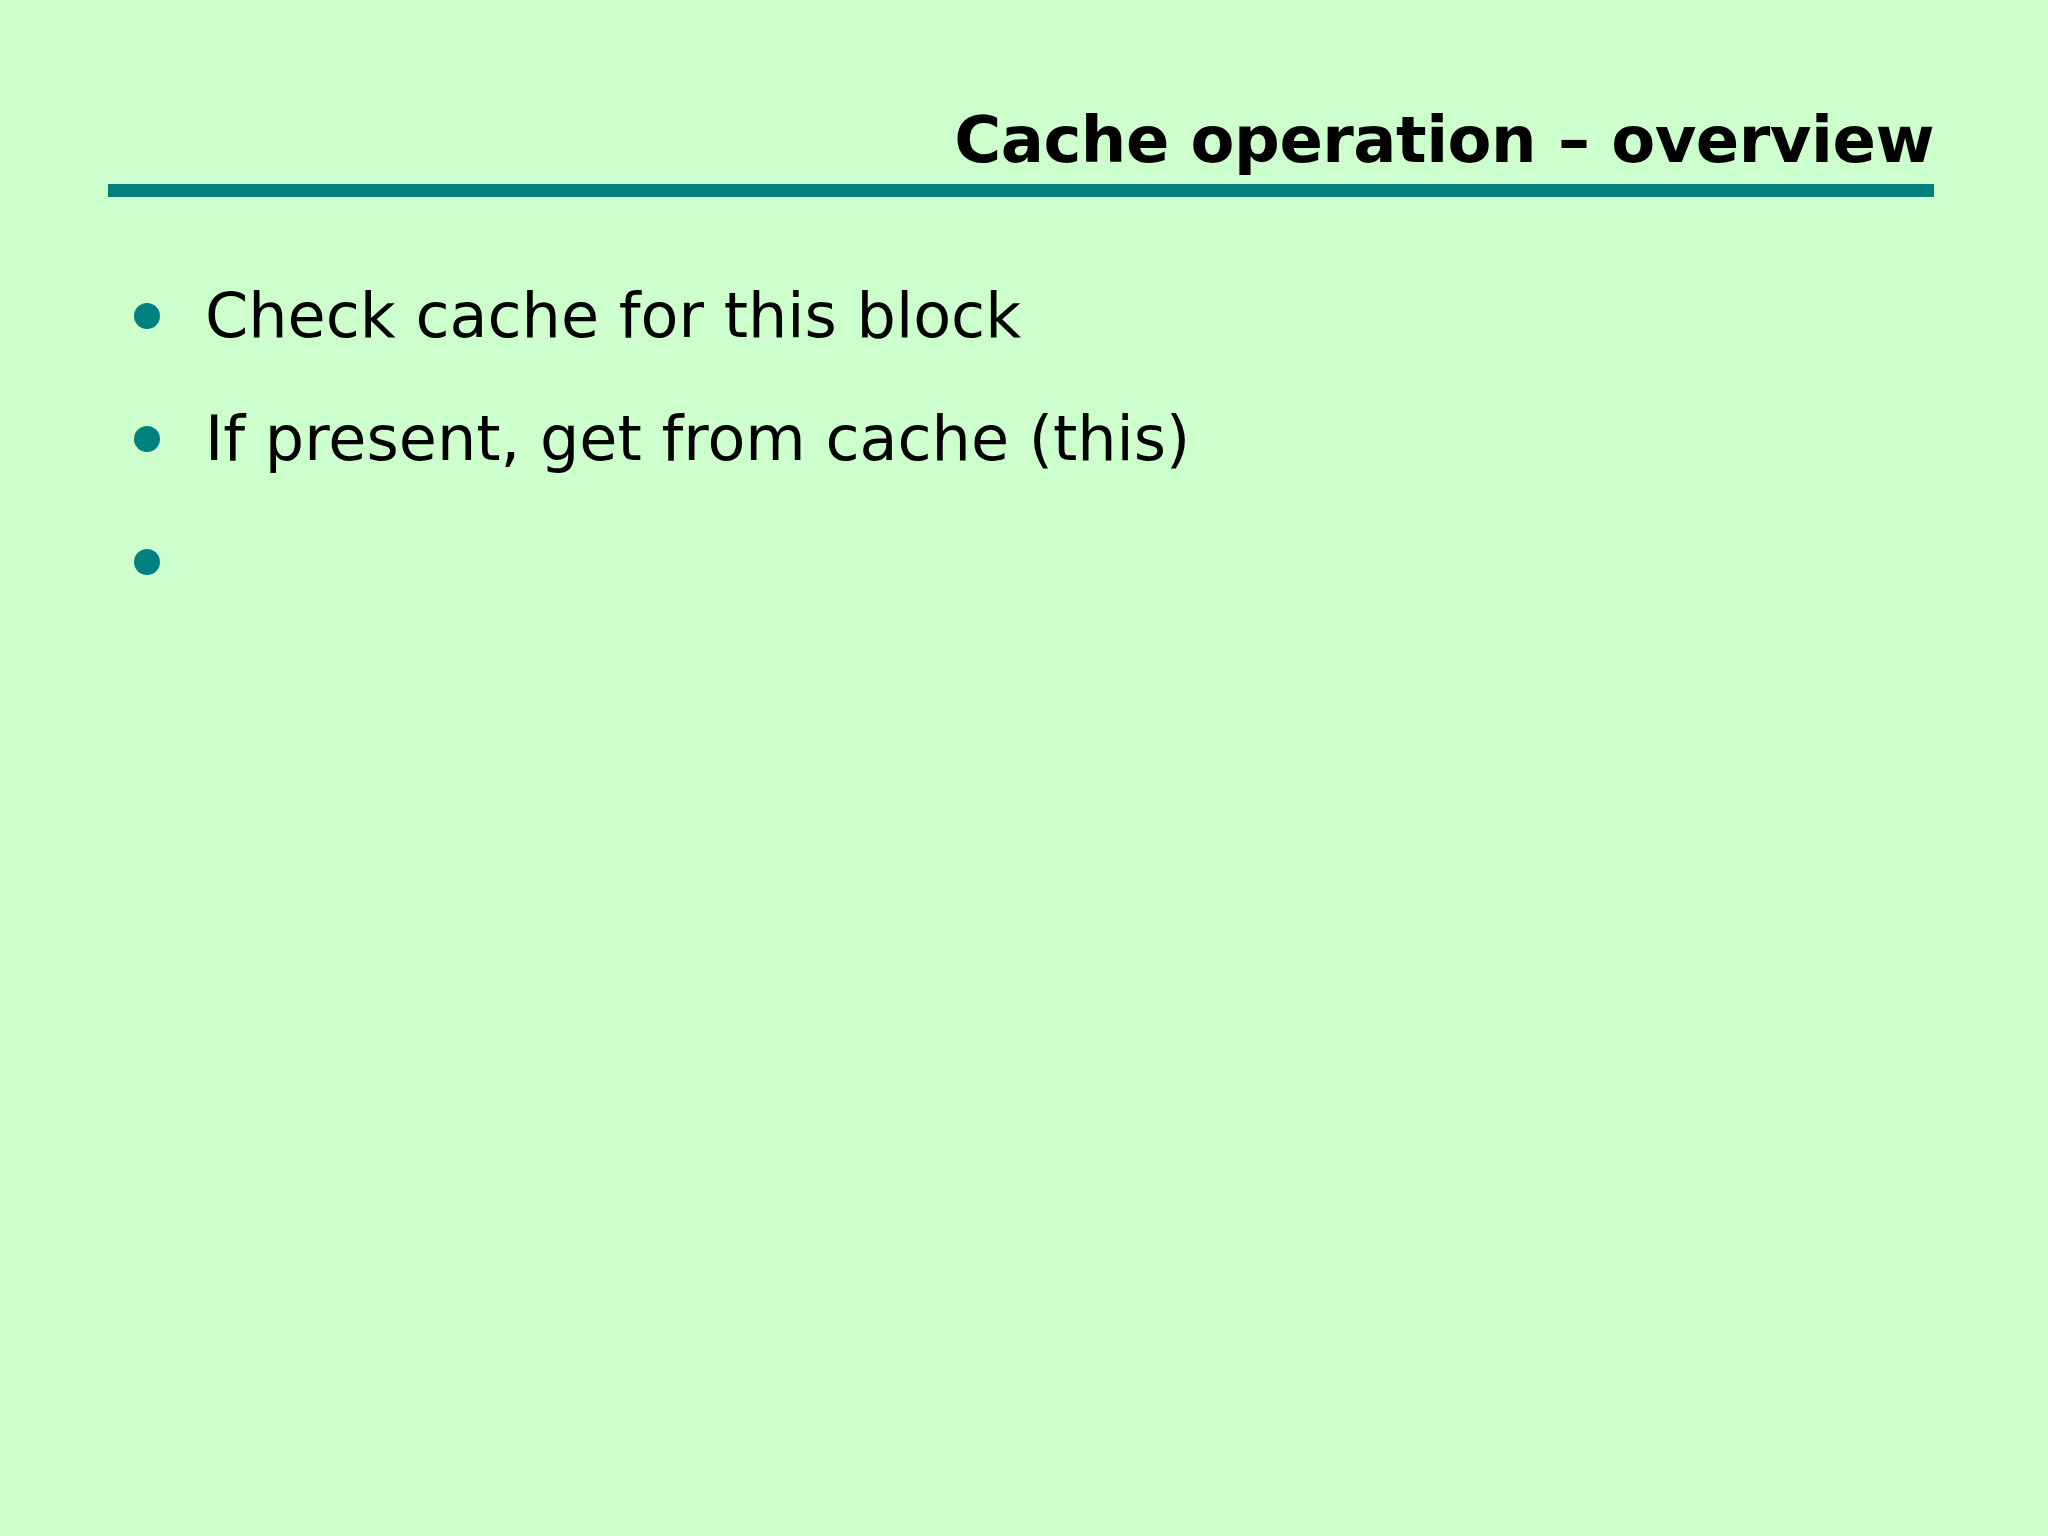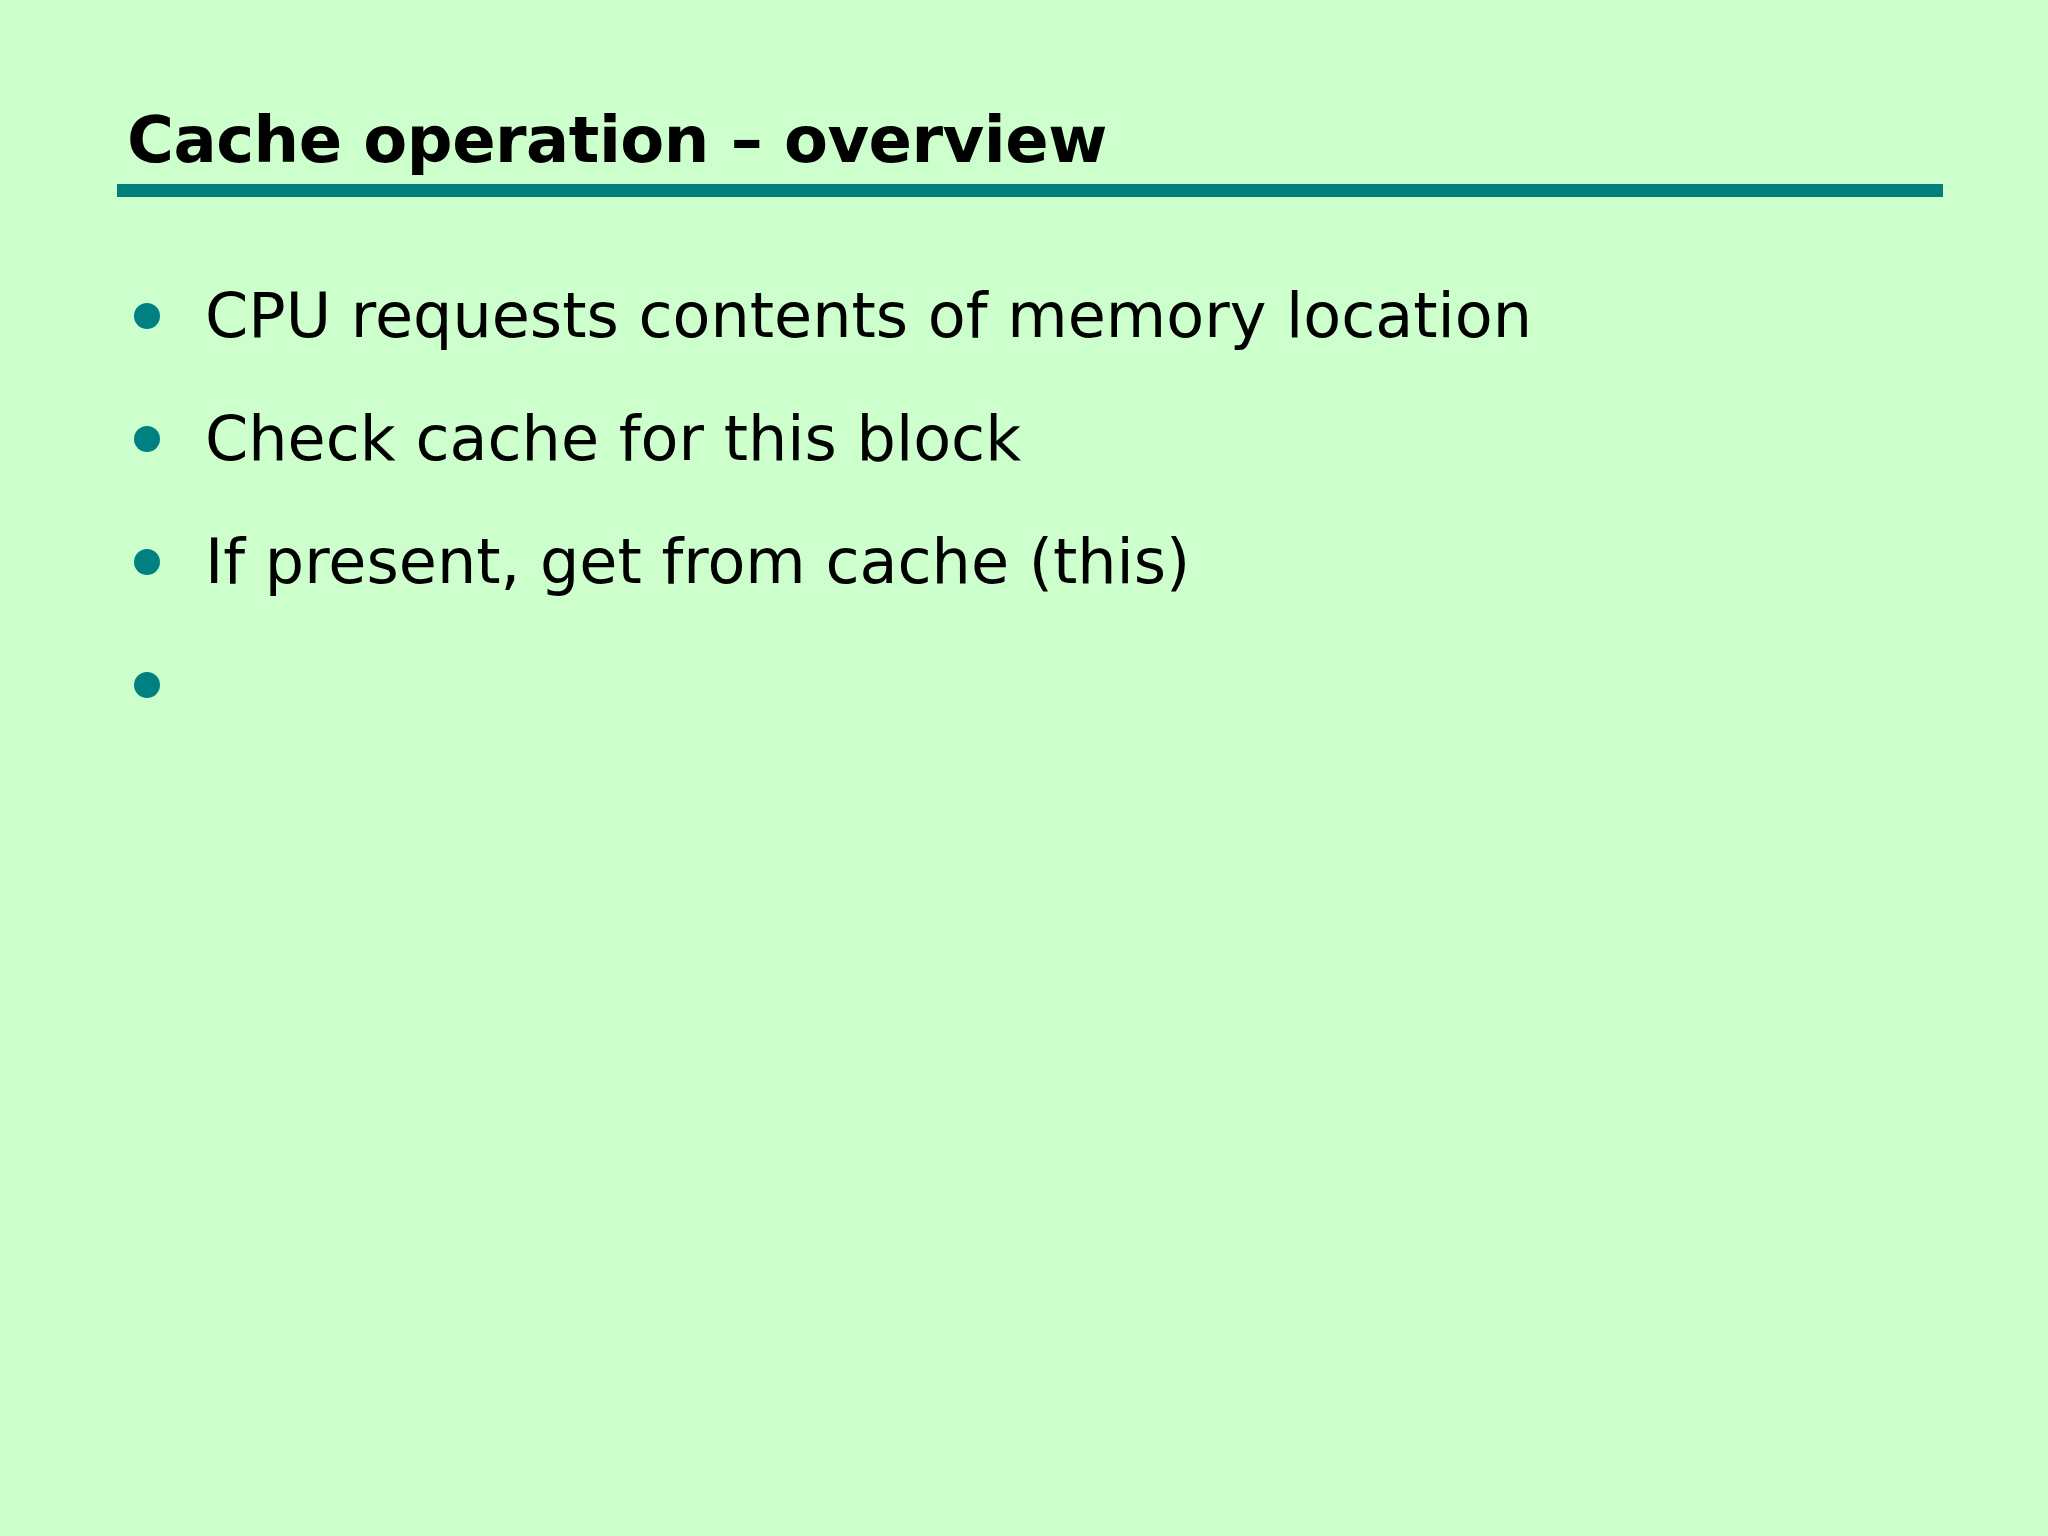--- a/index.html
+++ b/index.html
@@ -18,23 +18,24 @@
     position: relative;
     width: 2048px;
     height: 1536px;
     background: #ccffcc;
     box-sizing: border-box;
   }
 
   
   .title-block {
     position: absolute;
-    left: 117px;
+    left: 108px;
     top: 108px;
     width: 1826px;
+    text-align: right;
   }
 
   .slide-title {
     font-family: "DejaVu Sans", sans-serif;
     font-weight: bold;
     font-size: 64px;
     line-height: 1.0;
     color: #000000;
     letter-spacing: -0.5px;
     margin: 0;
@@ -96,24 +97,20 @@
 
 <div class="slide">
 
   <div class="title-block">
     <h1 class="slide-title">Cache operation – overview</h1>
     <div class="title-rule"></div>
   </div>
 
   <ul class="bullet-list">
 
-    <li class="bullet-item">
-      <span class="bullet-dot"></span>
-      <span class="bullet-text">CPU requests contents of memory location</span>
-    </li>
 
     <li class="bullet-item">
       <span class="bullet-dot"></span>
       <span class="bullet-text">Check cache for this block</span>
     </li>
 
     <li class="bullet-item">
       <span class="bullet-dot"></span>
       <span class="bullet-text">If present, get from cache (this)</span>
     </li>

